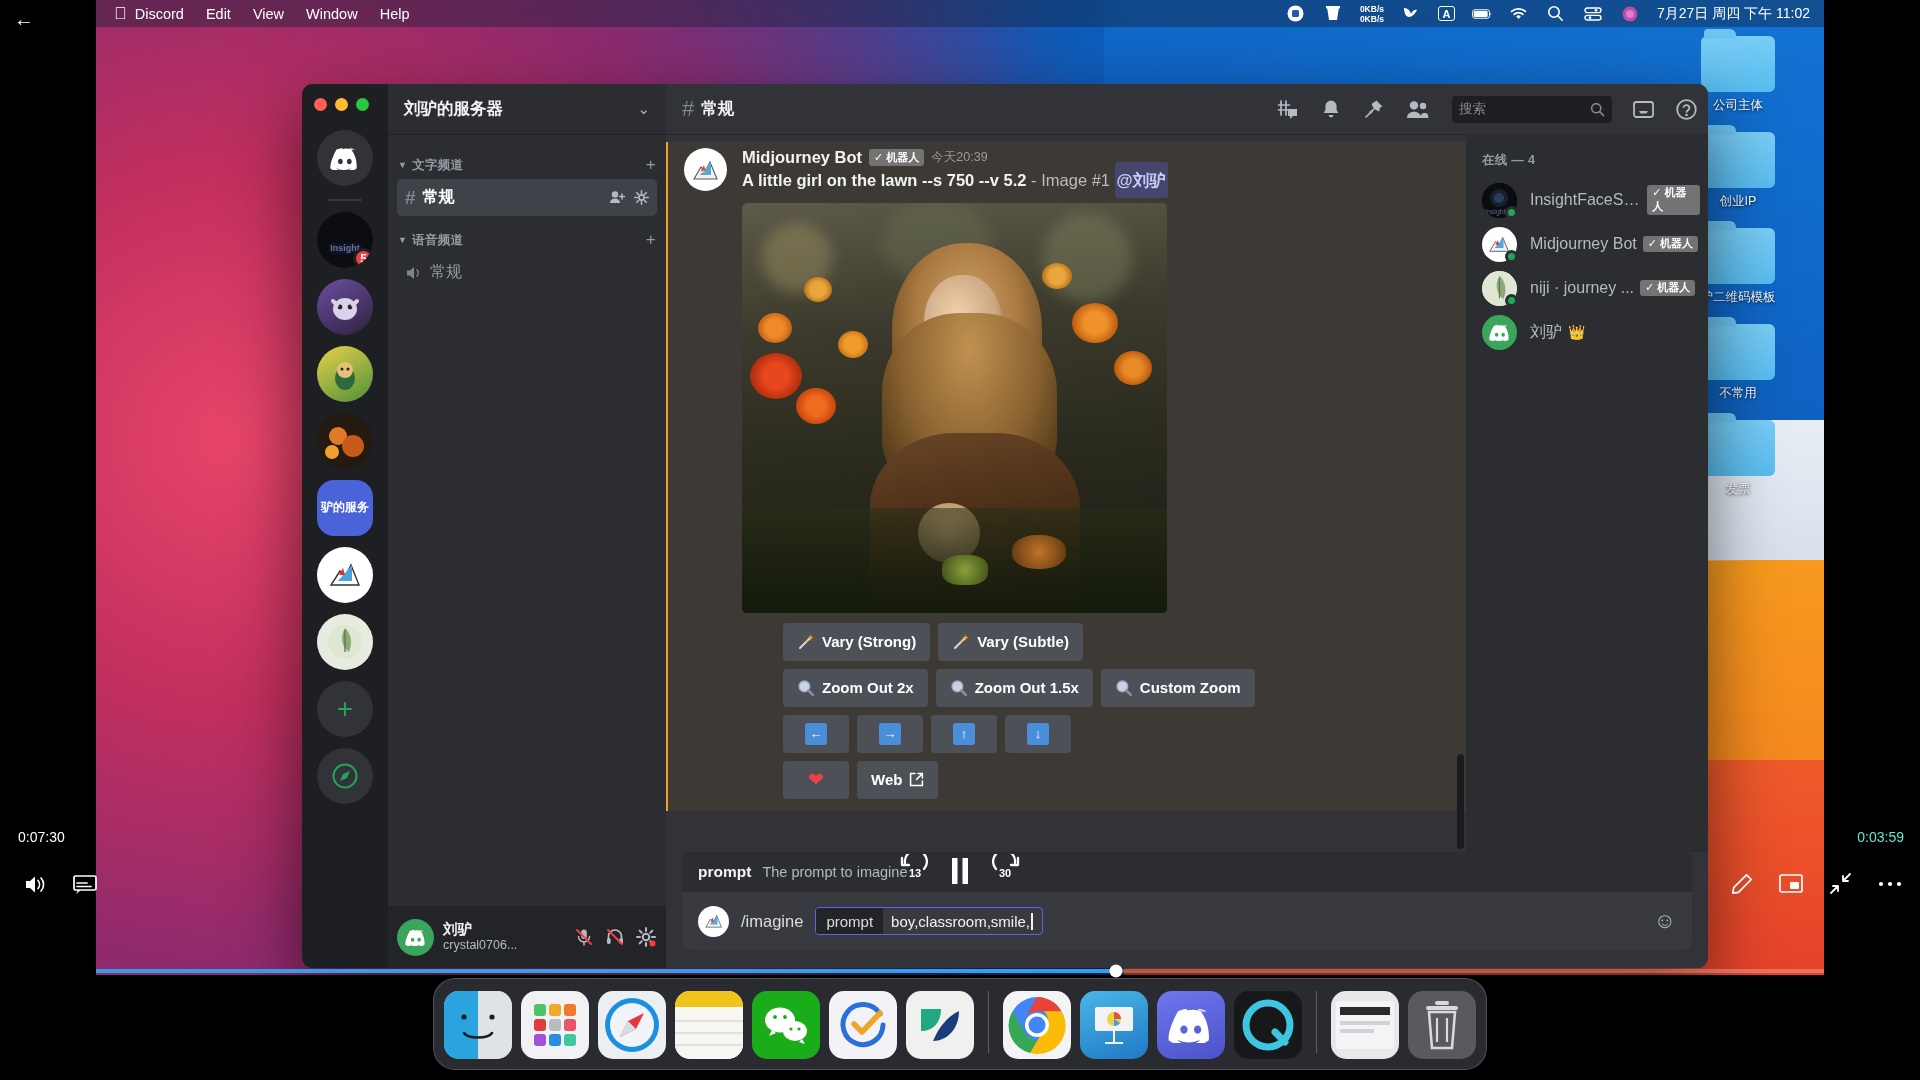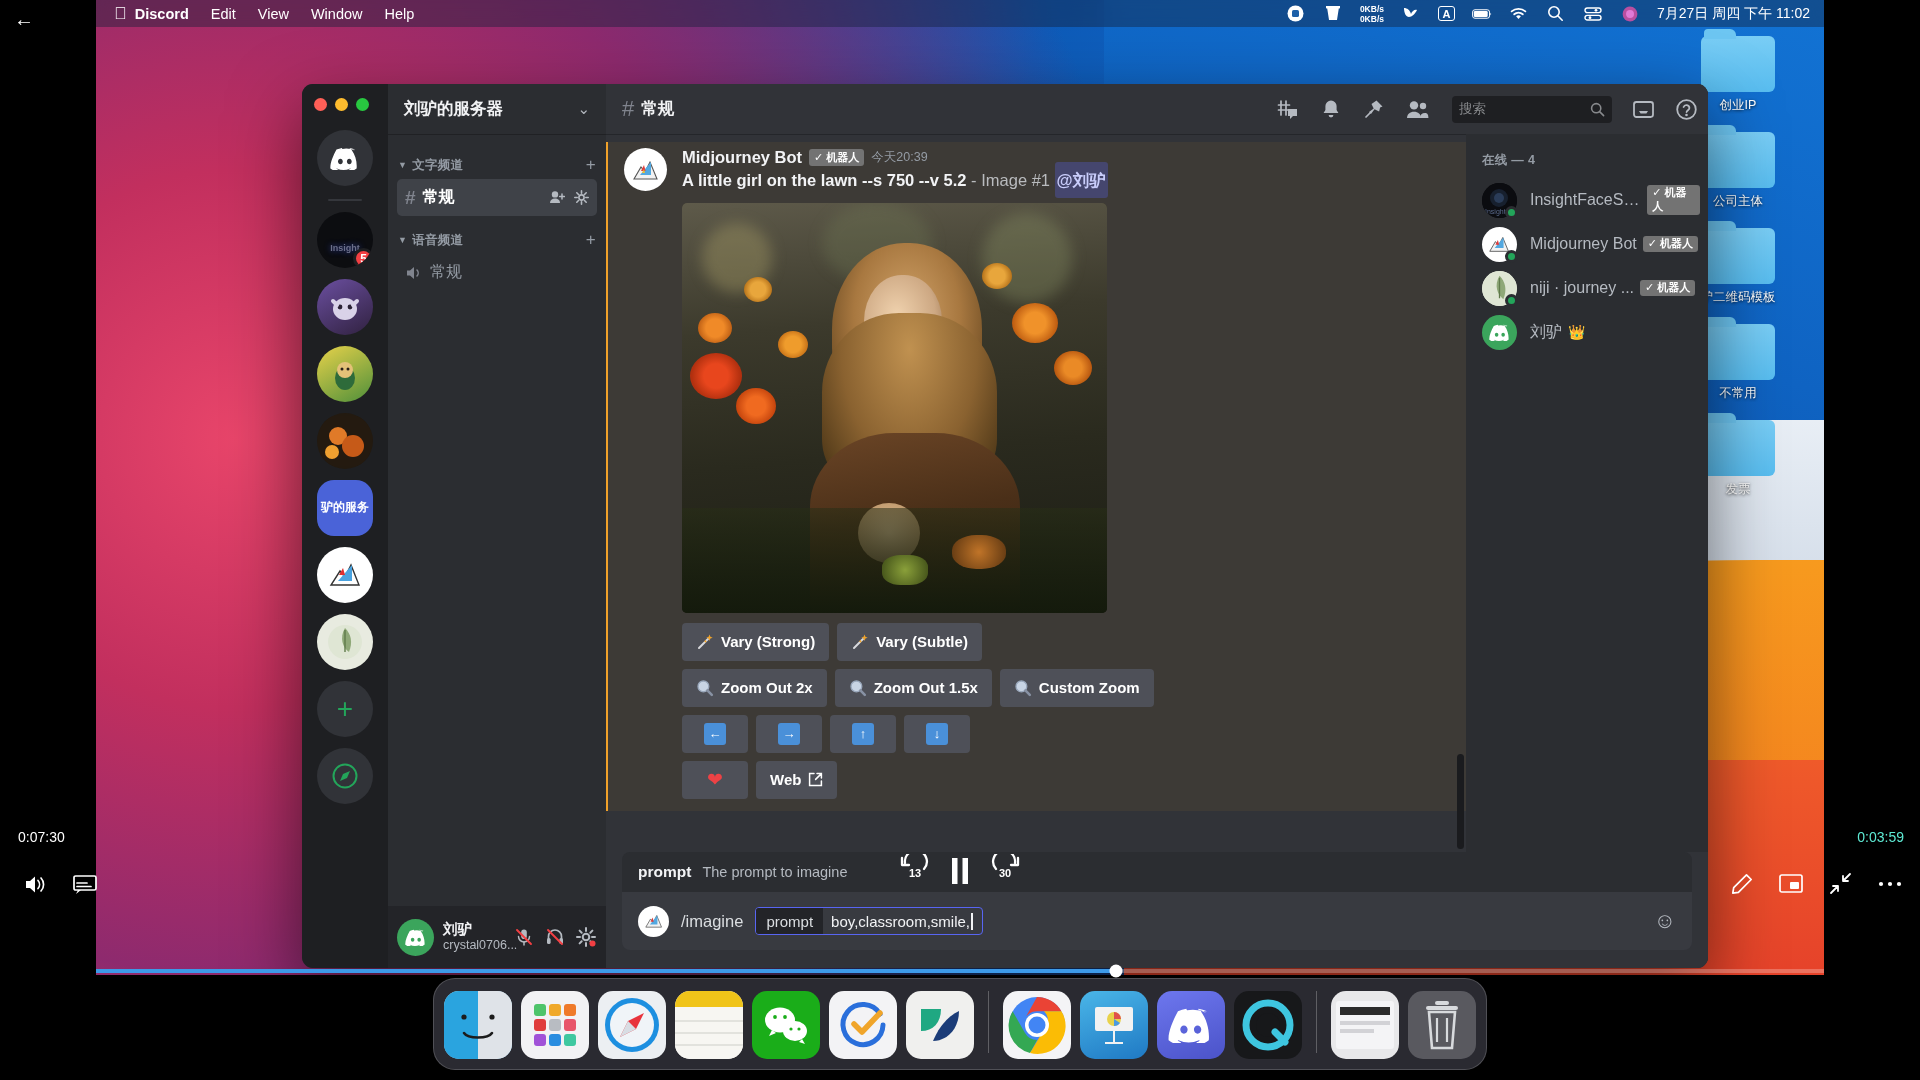--- a/index.html
+++ b/index.html
@@ -43,21 +43,21 @@
 
   
   .menubar {
     position:absolute; left:96px; top:0; width:1728px; height:27px;
     background: rgba(20,30,55,0.42);
     backdrop-filter: blur(12px);
     display:flex; align-items:center; color:#fff; font-size:14px; z-index:40;
   }
   .menubar .apple { margin-left:18px; font-size:17px; line-height:1; }
   .menu-item { margin-left:22px; font-size:14.5px; color:#fff; white-space:nowrap; }
-  .menu-item.bold { font-weight:bold;margin-left:8px; }
+  .menu-item.bold { font-weight:normal;margin-left:8px; }
   .menubar-right { margin-left:auto; display:flex; align-items:center; gap:17px; padding-right:14px; }
   .mb-ico { width:20px; height:18px; display:flex; align-items:center; justify-content:center; color:#fff; }
   .netspeed { font-size:8.5px; line-height:10px; text-align:right; color:#fff; font-weight:bold;}
   .mb-time { font-size:14px; color:#fff; white-space:nowrap; }
   .letterA { border:1.6px solid #fff; border-radius:3px; font-size:11px; width:17px; height:15px;
              display:flex; align-items:center; justify-content:center; font-weight:bold;}
 
   
   .desktop-folders { position:absolute; right:122px; top:36px; width:120px; z-index:5; }
   .dfolder { width:120px; margin-bottom:18px; text-align:center; }
@@ -96,21 +96,21 @@
   }
   .guild.sel { border-radius:17px; }
   .guild-badge {
     position:absolute; right:-1px; bottom:-1px; min-width:21px; height:21px; border-radius:11px;
     background:#f23f43; color:#fff; font-size:12px; font-weight:bold;
     display:flex; align-items:center; justify-content:center; border:3px solid #1e1f22;
   }
   .rail-sep { width:34px; height:2px; background:#35373c; border-radius:1px; margin:2px 0 11px; }
 
   
-  .chansb { width:218px; background:#2b2d31; display:flex; flex-direction:column; flex-shrink:0; }
+  .chansb { width:278px; background:#2b2d31; display:flex; flex-direction:column; flex-shrink:0; }
   .server-hdr {
     height:50px; padding:0 16px; display:flex; align-items:center;
     color:#f2f3f5; font-size:16.5px; font-weight:bold;
     box-shadow: 0 1px 0 rgba(0,0,0,0.25); flex-shrink:0;
   }
   .server-hdr .chev { margin-left:auto; font-size:15px; color:#b5bac1; font-weight:normal; }
   .chan-list { flex:1; padding-top:18px; overflow:hidden; }
   .cat {
     display:flex; align-items:center; padding:0 10px 0 10px; height:26px;
     color:#949ba4; font-size:12.5px; font-weight:bold; letter-spacing:.3px; cursor:pointer;
@@ -182,21 +182,21 @@
   .mjbtn {
     height:38px; background:#4e5058; border-radius:4px; color:#fff; font-size:15px; font-weight:600;
     display:inline-flex; align-items:center; justify-content:center; gap:7px; padding:0 14px; cursor:pointer;
     min-width:60px;
   }
   .mjbtn.square { width:66px; padding:0; }
   .arrow-ico {
     width:22px; height:22px; background:#4a90d9; border-radius:3px; color:#fff;
     display:flex; align-items:center; justify-content:center; font-size:13px;
   }
-  .mjrow { display:flex; gap:8px; margin-bottom:8px; }
+  .mjrow { display:flex; gap:8px; margin-bottom:8px;margin-left:41px; }
 
   .members { width:242px; background:#2b2d31; flex-shrink:0; padding:18px 8px 0 16px; }
   .mem-hdr { color:#949ba4; font-size:12.5px; font-weight:bold; margin-bottom:9px; letter-spacing:.3px;}
   .mem { display:flex; align-items:center; height:44px; border-radius:5px; cursor:pointer; }
   .mem-av { width:35px; height:35px; border-radius:50%; margin-right:13px; flex-shrink:0;
             position:relative; overflow:visible; display:flex; align-items:center; justify-content:center; }
   .mem-av .inner { width:100%; height:100%; border-radius:50%; overflow:hidden;
                    display:flex; align-items:center; justify-content:center; }
   .mem-av .dot {
     position:absolute; right:-1px; bottom:-1px; width:13px; height:13px; border-radius:50%;
@@ -340,25 +340,25 @@
             <circle cx="8" cy="8" r="4" fill="#e07ad6"></circle>
           </svg>
       </div>
       <div class="mb-time">7月27日 周四 下午 11:02</div>
     </div>
   </div>
 
   <div class="desktop-folders">
     <div class="dfolder">
       <div class="fico"></div>
-      <div class="flabel">创业IP</div>
+      <div class="flabel">公司主体</div>
     </div>
     <div class="dfolder">
       <div class="fico"></div>
-      <div class="flabel">公司主体</div>
+      <div class="flabel">创业IP</div>
     </div>
     <div class="dfolder">
       <div class="fico"></div>
       <div class="flabel">驴二维码模板</div>
     </div>
     <div class="dfolder">
       <div class="fico"></div>
       <div class="flabel">不常用</div>
     </div>
     <div class="dfolder">

